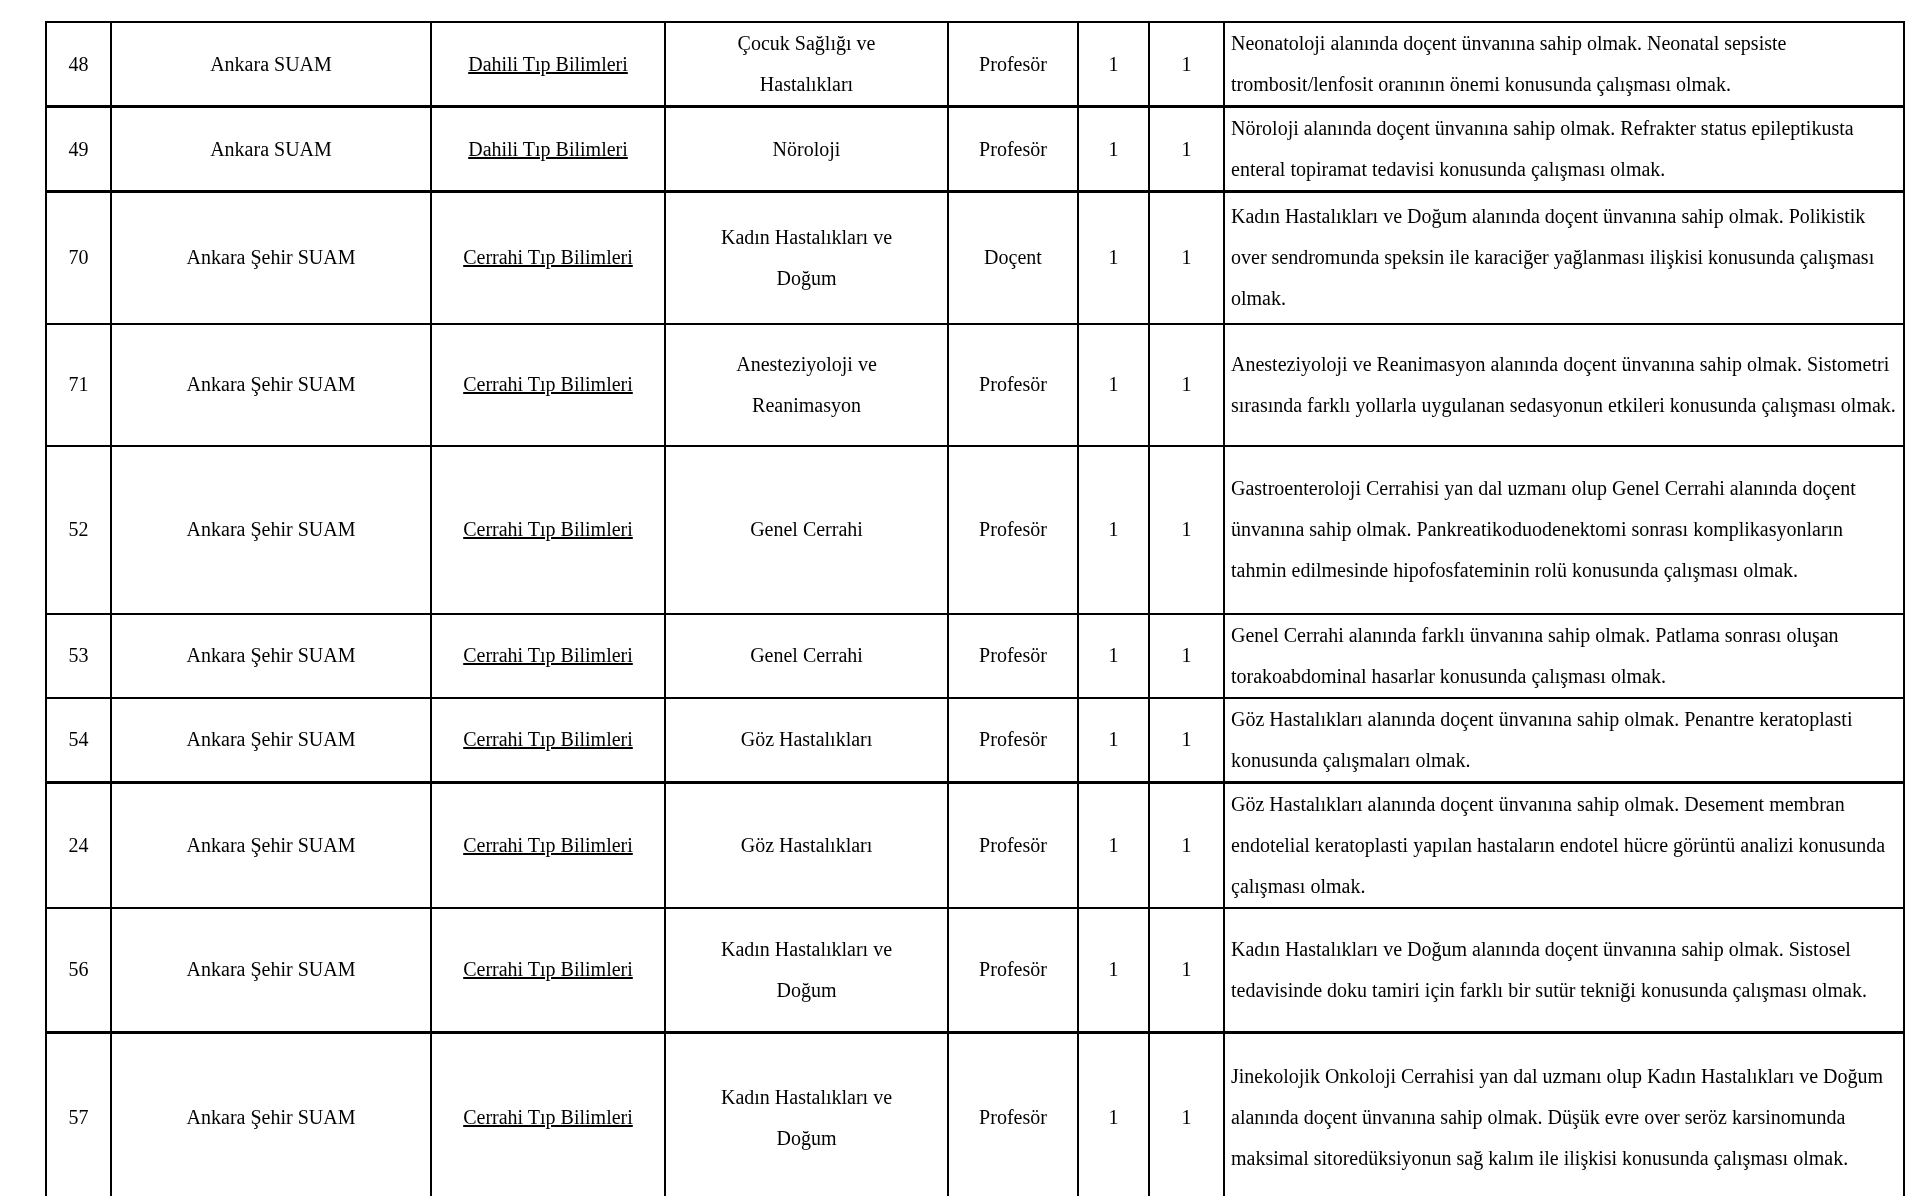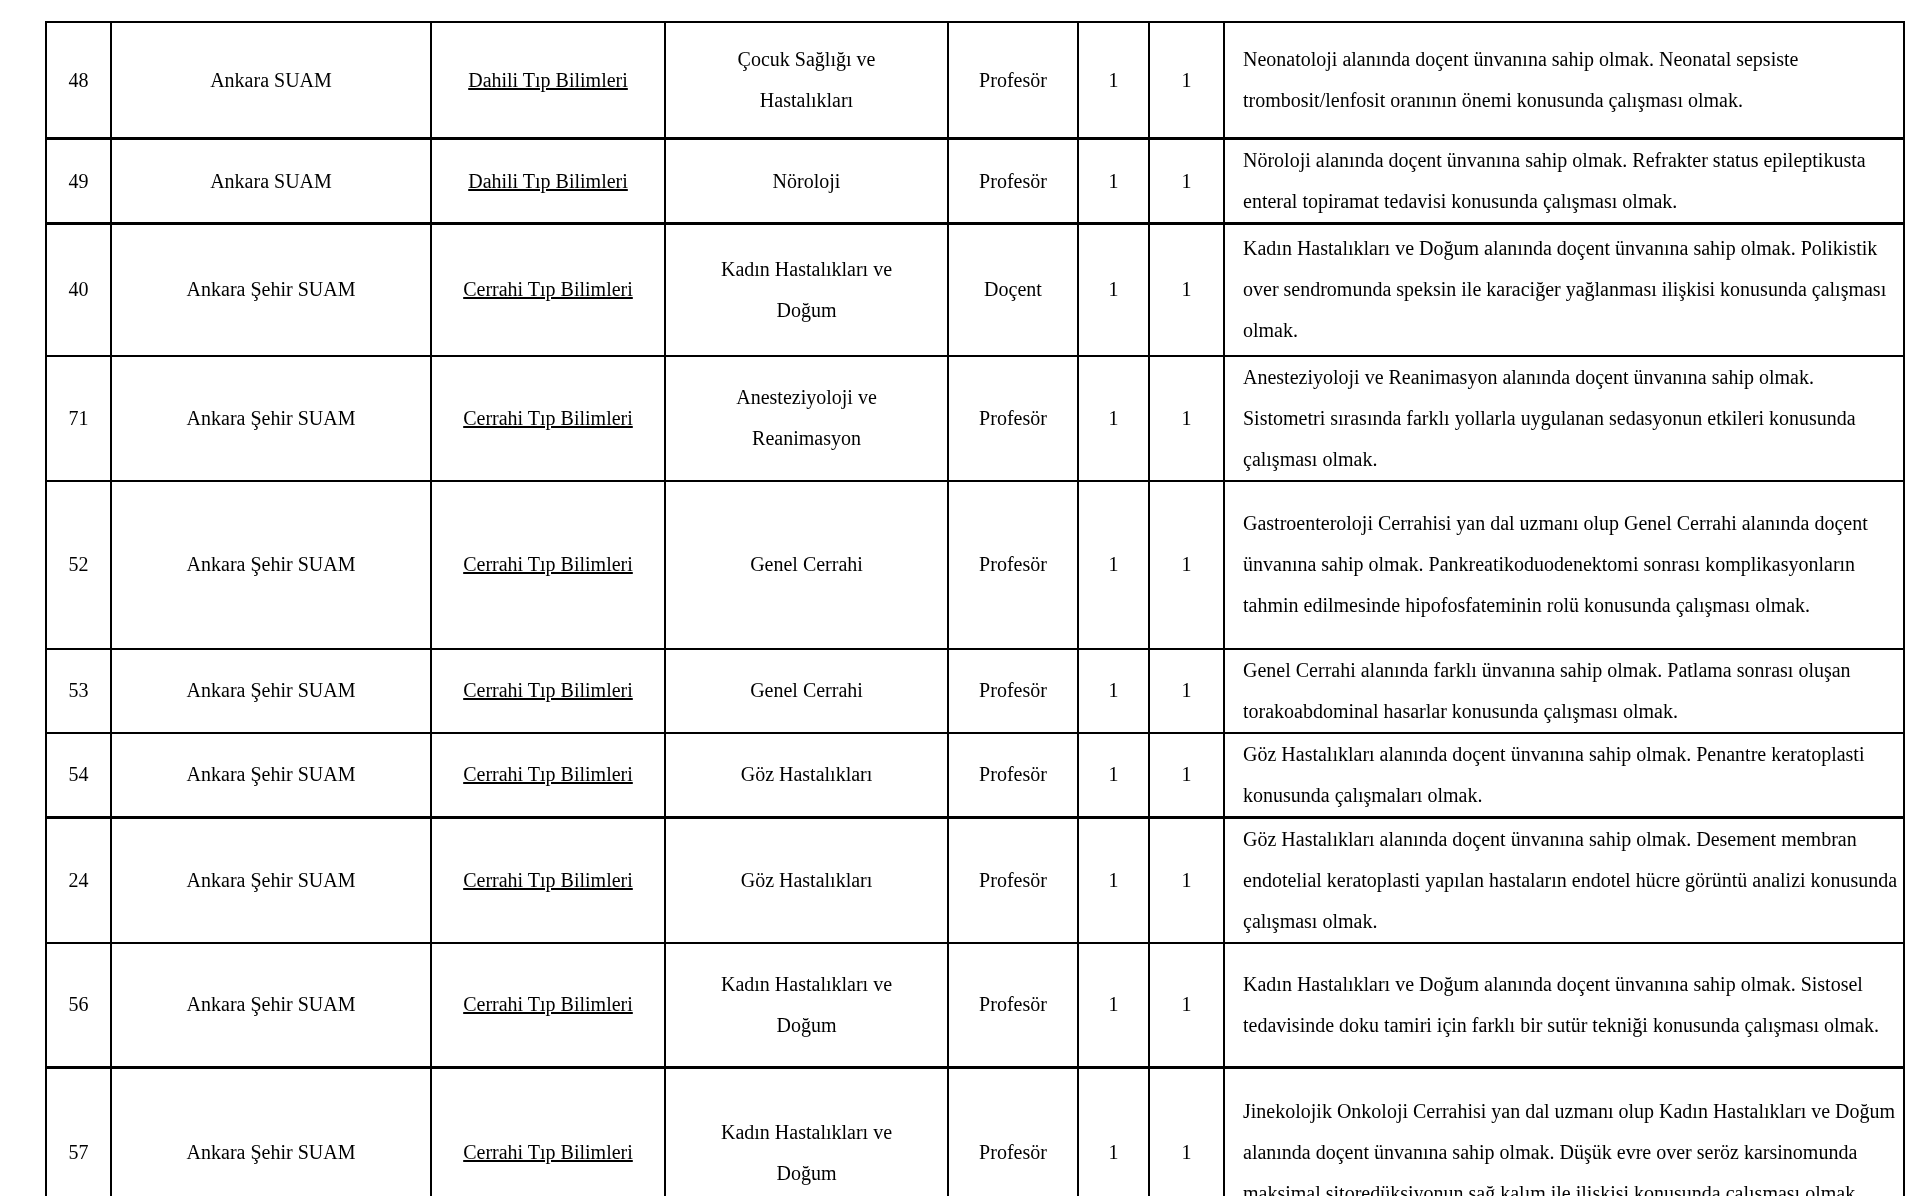--- a/index.html
+++ b/index.html
@@ -28,26 +28,26 @@
     text-align: center;
     vertical-align: middle;
     padding: 0;
     overflow: hidden;
     word-wrap: break-word;
   }
   tr.thick-after td { border-bottom-width: 3px; }
   td.c-no       { }
   td.c-inst     { padding: 16px 4px; }
   td.c-dept     { padding: 0 2px; text-decoration: underline; }
-  td.c-spec     { padding: 16px 28px; }
+  td.c-spec     { padding: 0 28px; }
   td.c-title    { padding: 0 1px; }
   td.c-n1, td.c-n2 { }
   td.c-desc     {
     text-align: left;
-    padding: 0 4px 0 18px;
+    padding: 0 4px 0 6px;
   }
 </style>
 </head>
 <body>
 
 <table class="positions">
   <colgroup>
     <col style="width:65px">
     <col style="width:320px">
     <col style="width:234px">
@@ -72,21 +72,21 @@
         <td class="c-no">49</td>
         <td class="c-inst">Ankara SUAM</td>
         <td class="c-dept">Dahili Tıp Bilimleri</td>
         <td class="c-spec">Nöroloji</td>
         <td class="c-title">Profesör</td>
         <td class="c-n1">1</td>
         <td class="c-n2">1</td>
         <td class="c-desc">Nöroloji alanında doçent ünvanına sahip olmak. Refrakter status epileptikusta enteral topiramat tedavisi konusunda çalışması olmak.</td>
       </tr>
       <tr style="height: 132px;">
-        <td class="c-no">40</td>
+        <td class="c-no">70</td>
         <td class="c-inst">Ankara Şehir SUAM</td>
         <td class="c-dept">Cerrahi Tıp Bilimleri</td>
         <td class="c-spec">Kadın Hastalıkları ve Doğum</td>
         <td class="c-title">Doçent</td>
         <td class="c-n1">1</td>
         <td class="c-n2">1</td>
         <td class="c-desc">Kadın Hastalıkları ve Doğum alanında doçent ünvanına sahip olmak. Polikistik over sendromunda speksin ile karaciğer yağlanması ilişkisi konusunda çalışması olmak.</td>
       </tr>
       <tr style="height: 122px;">
         <td class="c-no">71</td>

